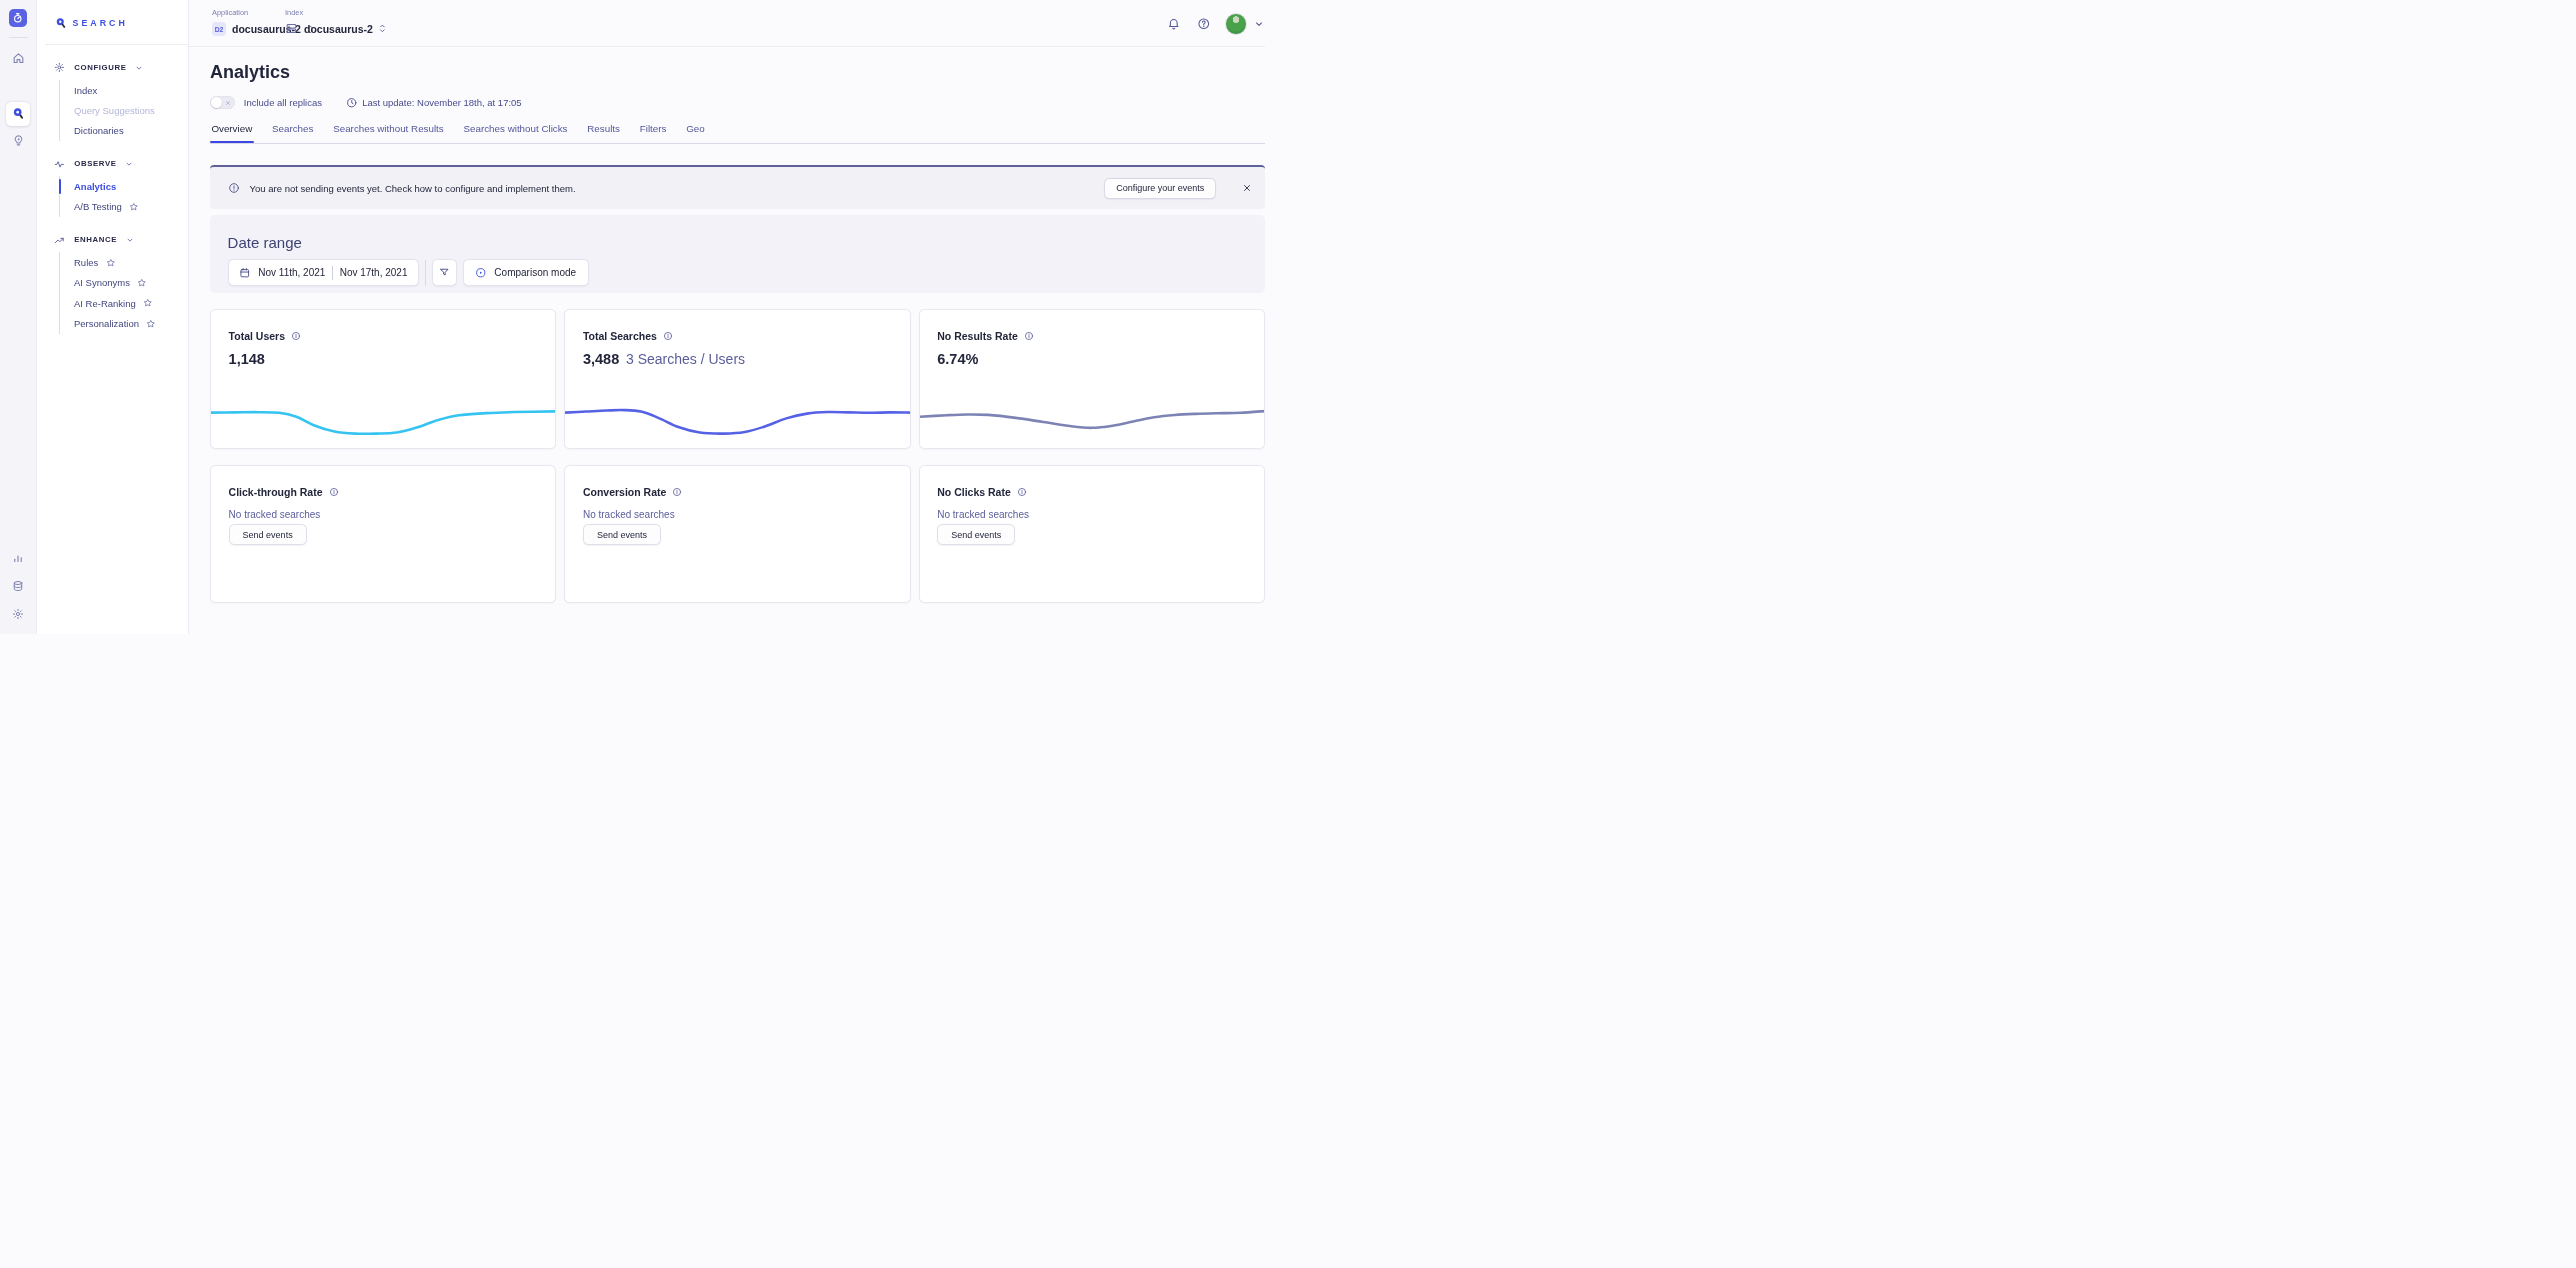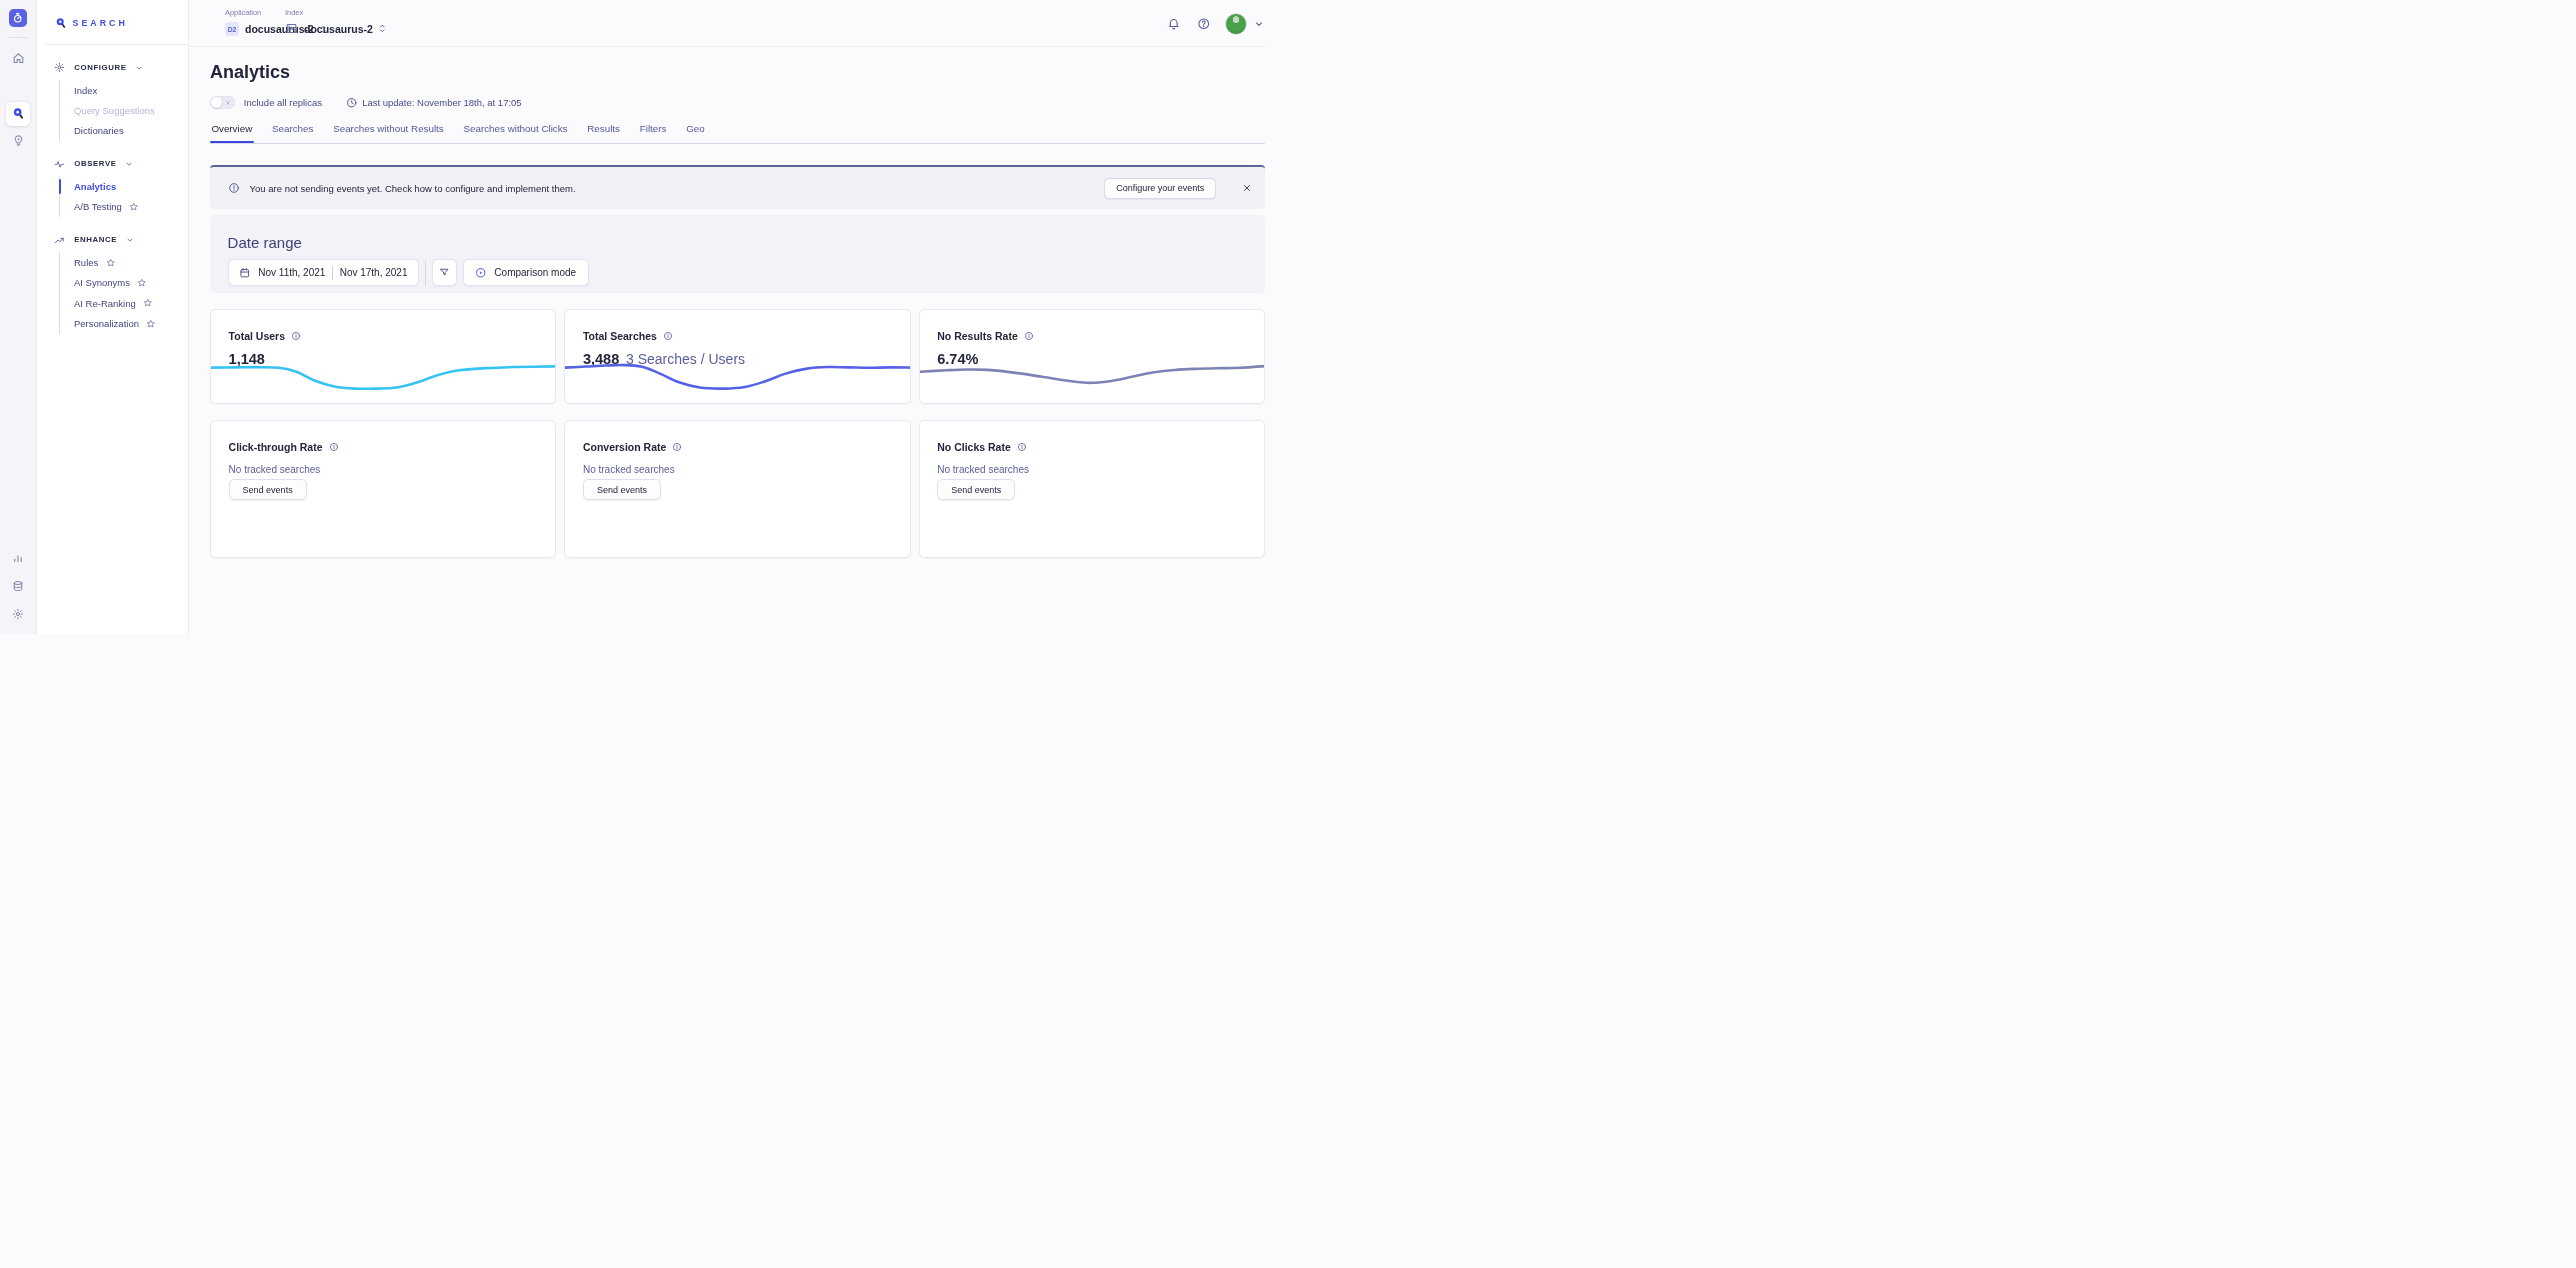--- a/index.html
+++ b/index.html
@@ -67,21 +67,21 @@
   .side-item.disabled { color:#b4b6d9; }
   .side-item .star { margin-left:7.4px; color:#6c70a4; }
 
   
   .main { position:absolute; left:189px; top:0; right:0; bottom:0; background:#fbfbfd; }
   .topbar { position:relative; height:47px; }
   .topbar::after {
     content:""; position:absolute; left:0; right:23px; bottom:0; height:0.7px; background:#ececf3;
   }
   .selector-block { position:absolute; top:8px; }
-  .selector-block.app { left:36px; }
+  .selector-block.app { left:23px; }
   .selector-block.idx { left:96px; }
   .sel-label { font-size:7.4px; color:#7a7db0; }
   .sel-row { display:flex; align-items:center; margin-top:5.4px; cursor:pointer; }
   .badge {
     width:14px; height:14px; border-radius:3.4px; background:#e5e5fb; color:#5560d6;
     font-size:6.8px; font-weight:bold; display:flex; align-items:center; justify-content:center;
   }
   .sel-row .rows-icon { color:#6b6fa8; }
   .sel-name { margin-left:6px; font-size:10.5px; font-weight:bold; color:#23263b; }
   .sel-sort { margin-left:5.4px; color:#5a5e9a; }
@@ -158,21 +158,21 @@
   .filter-btn { width:25px; justify-content:center; color:#3f4380; }
   .cmp-btn { margin-left:6px; padding:0 11.5px; }
   .cmp-btn .play { color:#3d4fe0; margin-right:7.4px; }
 
   
   .cards-row { display:flex; gap:8px; margin-top:16px; }
   .card {
     position:relative; background:#ffffff; border:0.7px solid #e7e7f0; border-radius:5.4px;
     flex:1; overflow:hidden; box-shadow:0 0.7px 1.4px rgba(35,38,59,.03);
   }
-  .cards-row.r1 .card { height:95px; }
+  .cards-row.r1 .card { height:140px; }
   .cards-row.r2 .card { height:138px; }
   .card-head { display:flex; align-items:center; padding:20px 0 0 17.6px; }
   .card-title { font-size:10.5px; font-weight:bold; color:#23263b; }
   .card-head .info { margin-left:6px; color:#565a94; cursor:pointer; }
   .value-row { display:flex; align-items:baseline; padding:9.5px 0 0 17.6px; }
   .card-value { font-size:14.5px; font-weight:bold; color:#23263b; }
   .card-sub { margin-left:6.8px; font-size:14px; color:#5a5e9a; }
   .sparkline { position:absolute; left:-0.7px; right:-0.7px; bottom:5.4px; height:42px; width:calc(100% + 1.4px); }
   .empty-label { padding:11.5px 0 0 17.6px; font-size:10px; color:#5a5e9a; }
   .send-btn {

